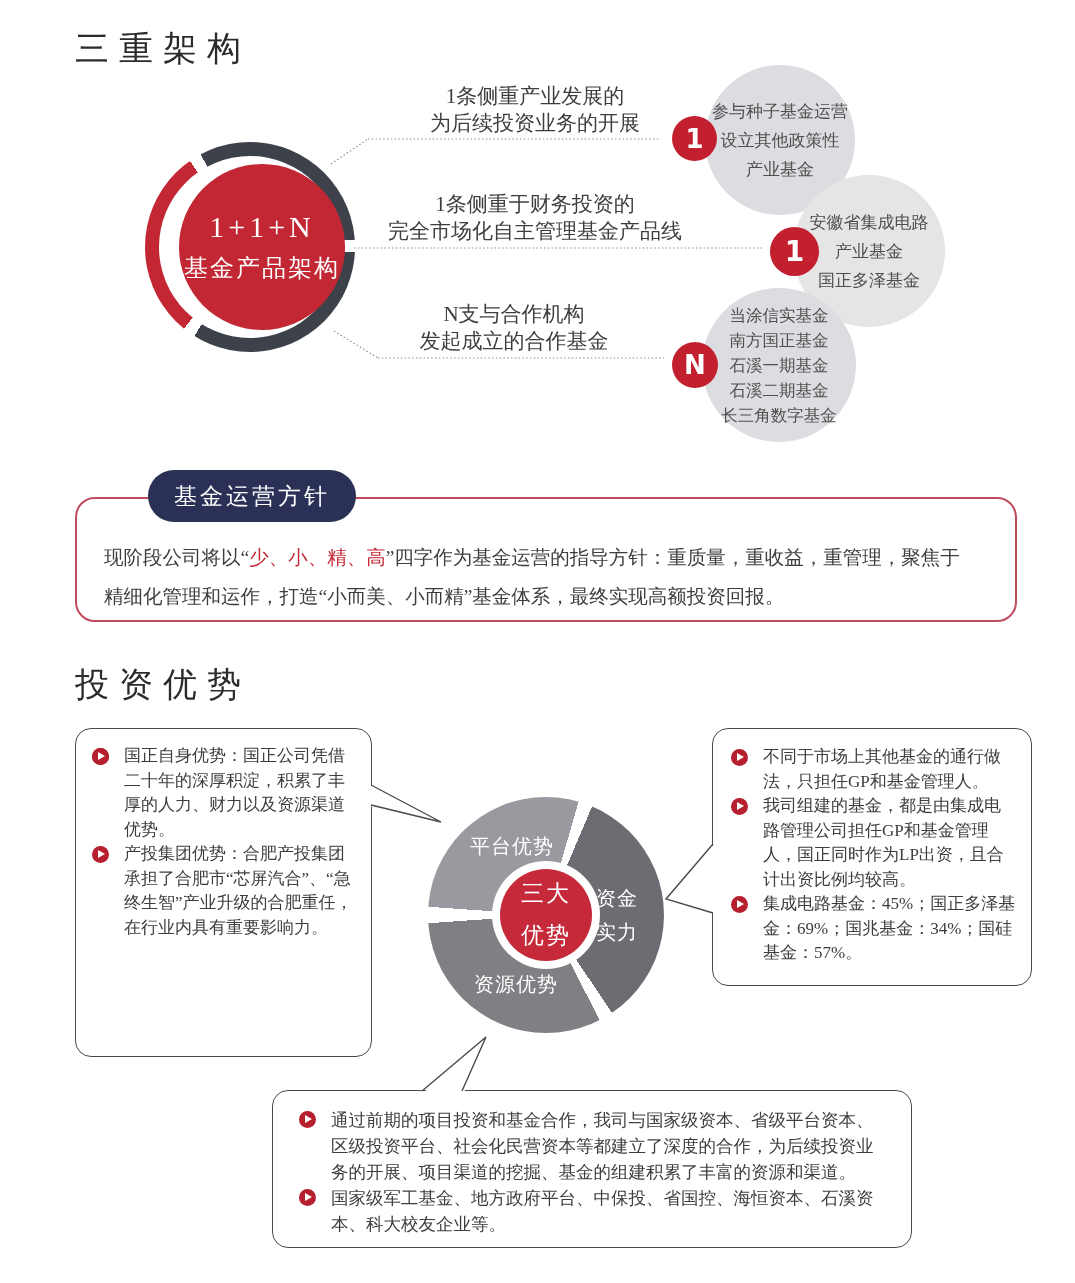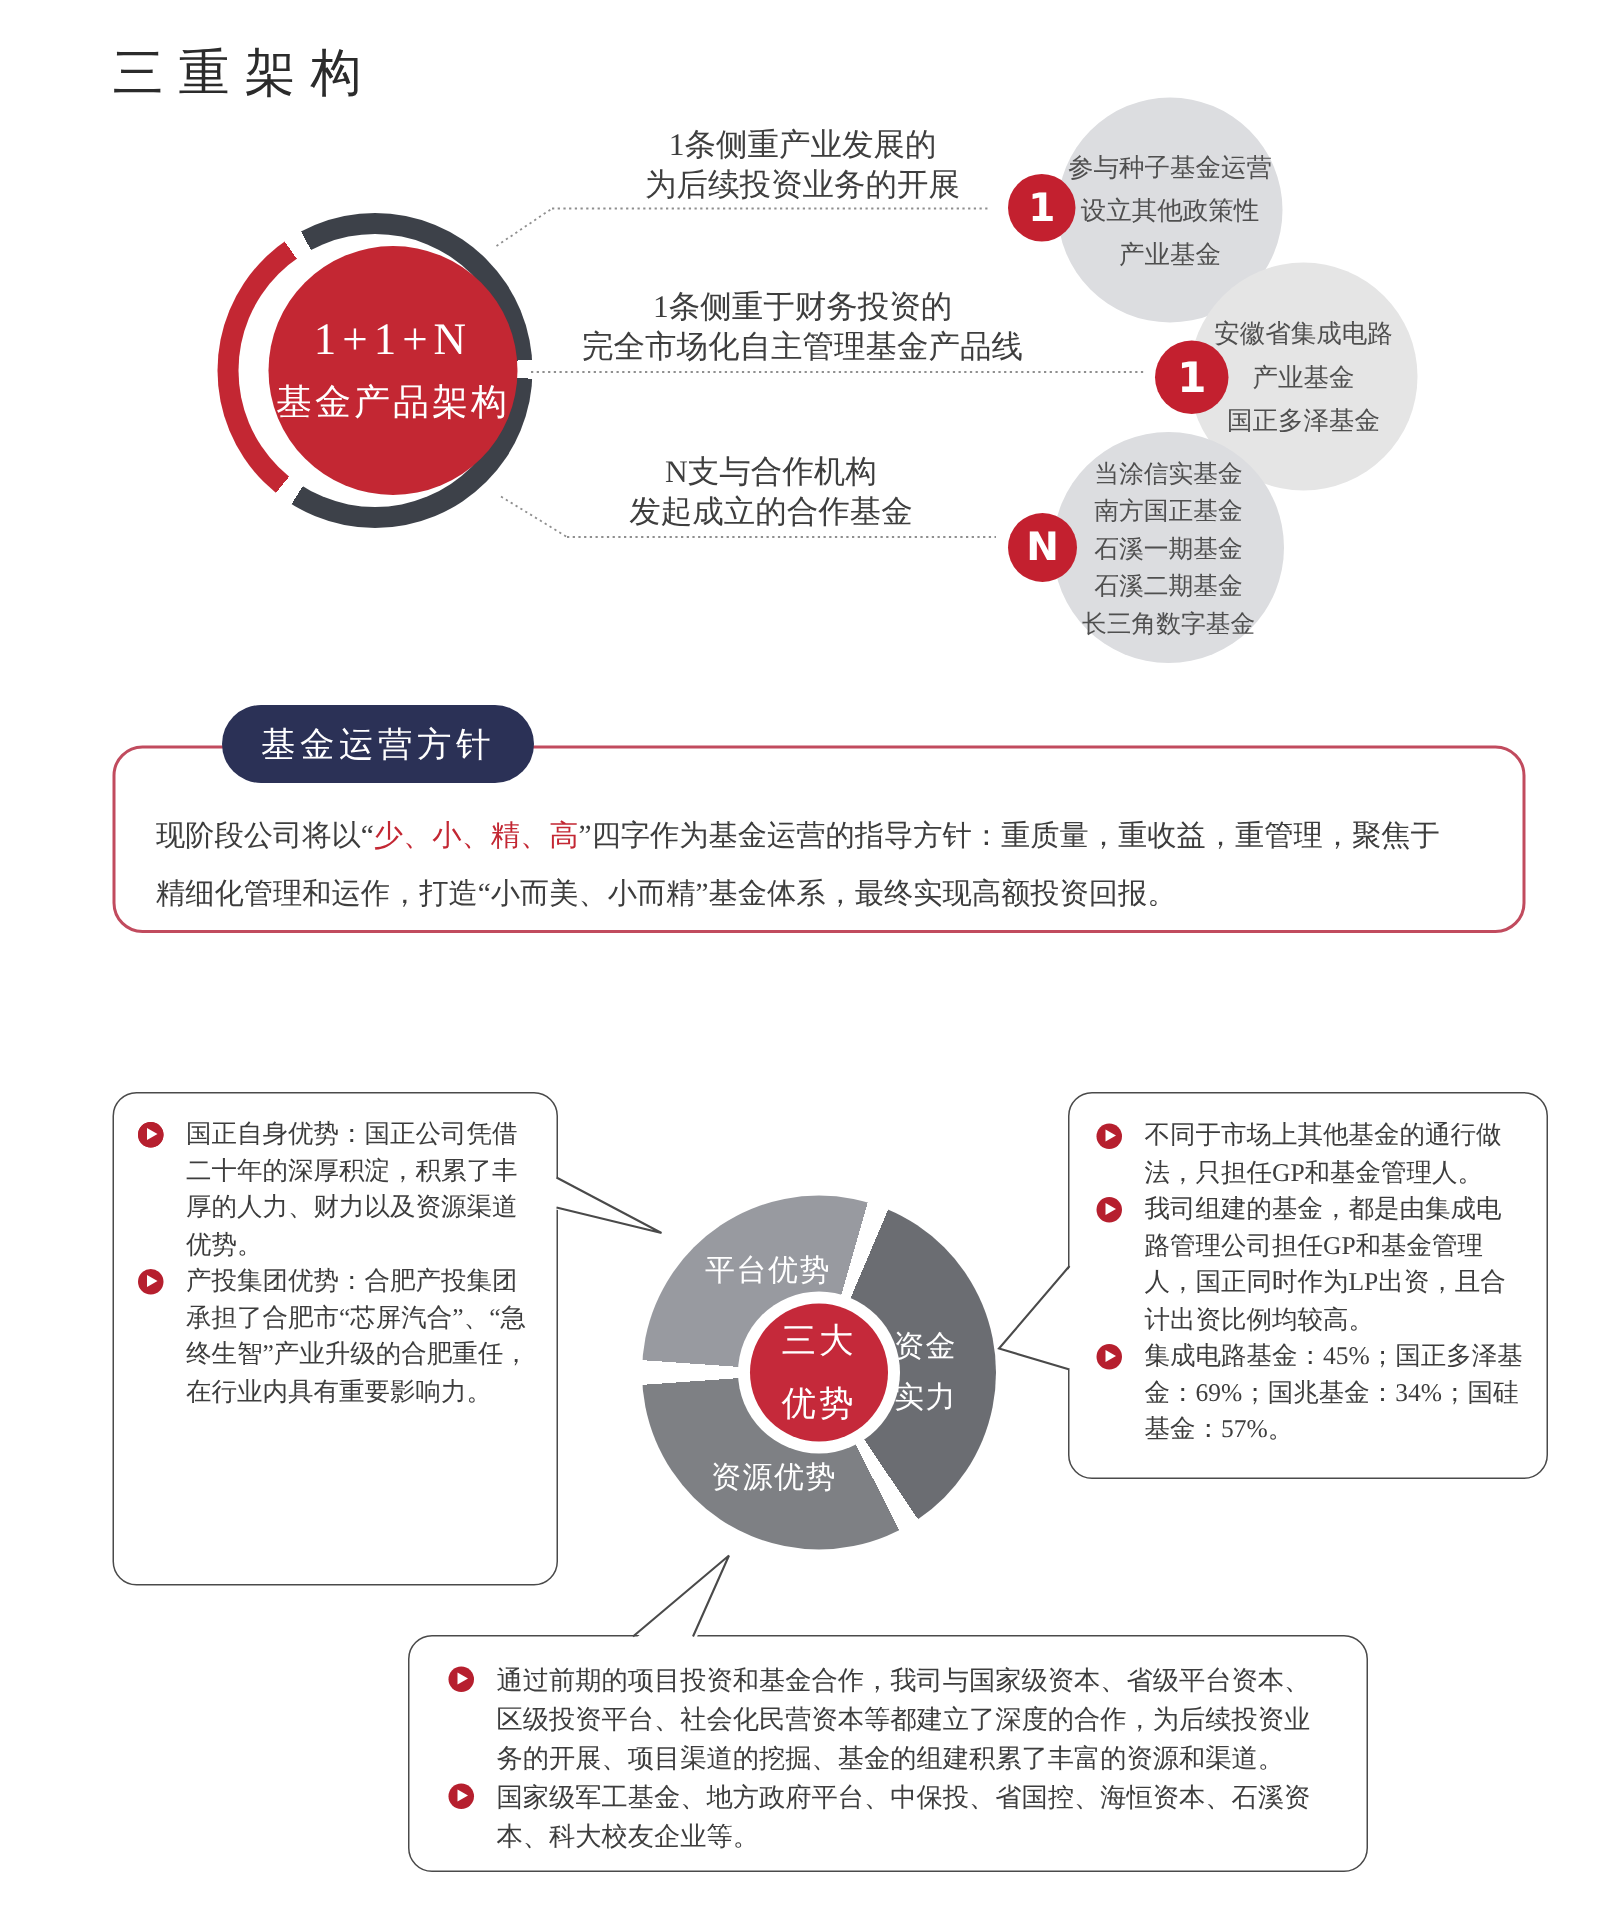--- a/index.html
+++ b/index.html
@@ -124,20 +124,21 @@
   <div class="abs badge b1">1</div>
   <div class="abs badge b2">1</div>
   <div class="abs badge b3">N</div>
 
   <div class="abs policy-box"></div>
   <div class="abs policy-pill">基金运营方针</div>
   <div class="abs policy-text">
     <span>现阶段公司将以“</span><span class="red">少、小、精、高</span><span>”四字作为基金运营的指导方针：重质量，重收益，重管理，聚焦于　精细化管理和运作，打造“小而美、小而精”基金体系，最终实现高额投资回报。</span>
   </div>
 
+  <div class="abs sec-title" style="left:75px;top:662px;">投资优势</div>
 
   <div class="abs speech left-bubble">
     <div class="bullet-item">
       <span class="bullet-icon"></span>
     </div>
     <div class="bullet-item">
       <span class="bullet-icon"></span>
       <span>国正自身优势：国正公司凭借二十年的深厚积淀，积累了丰厚的人力、财力以及资源渠道优势。</span>
     </div>
     <div class="bullet-item">

